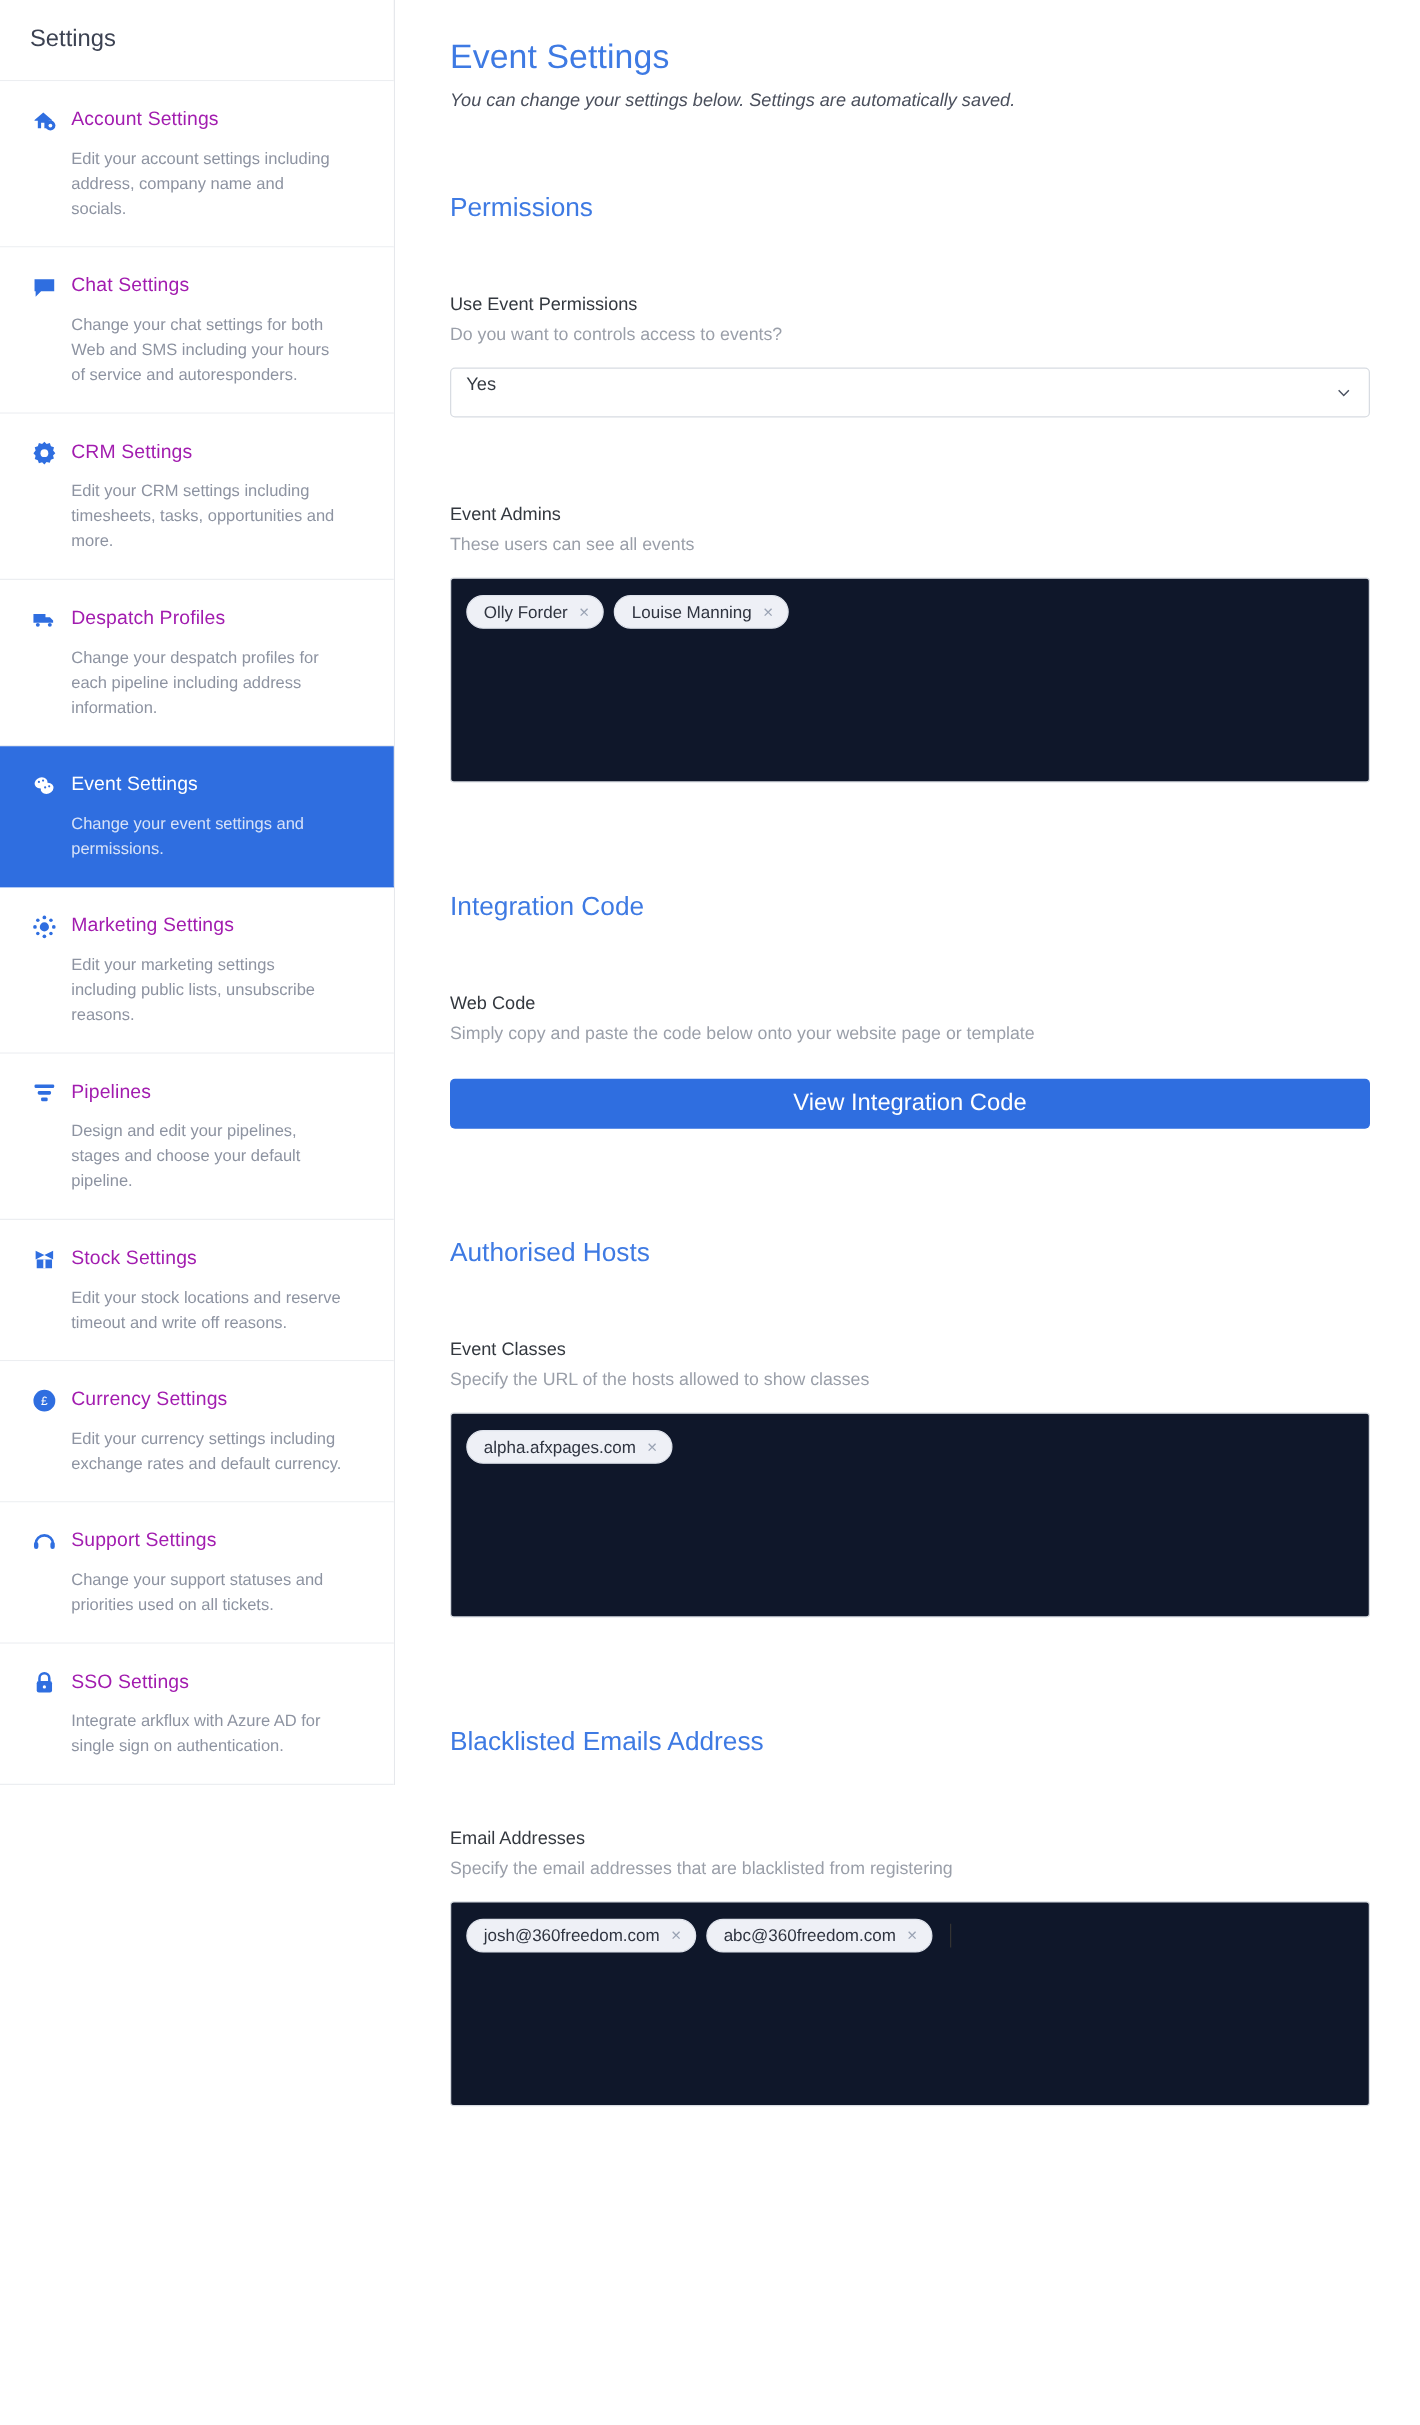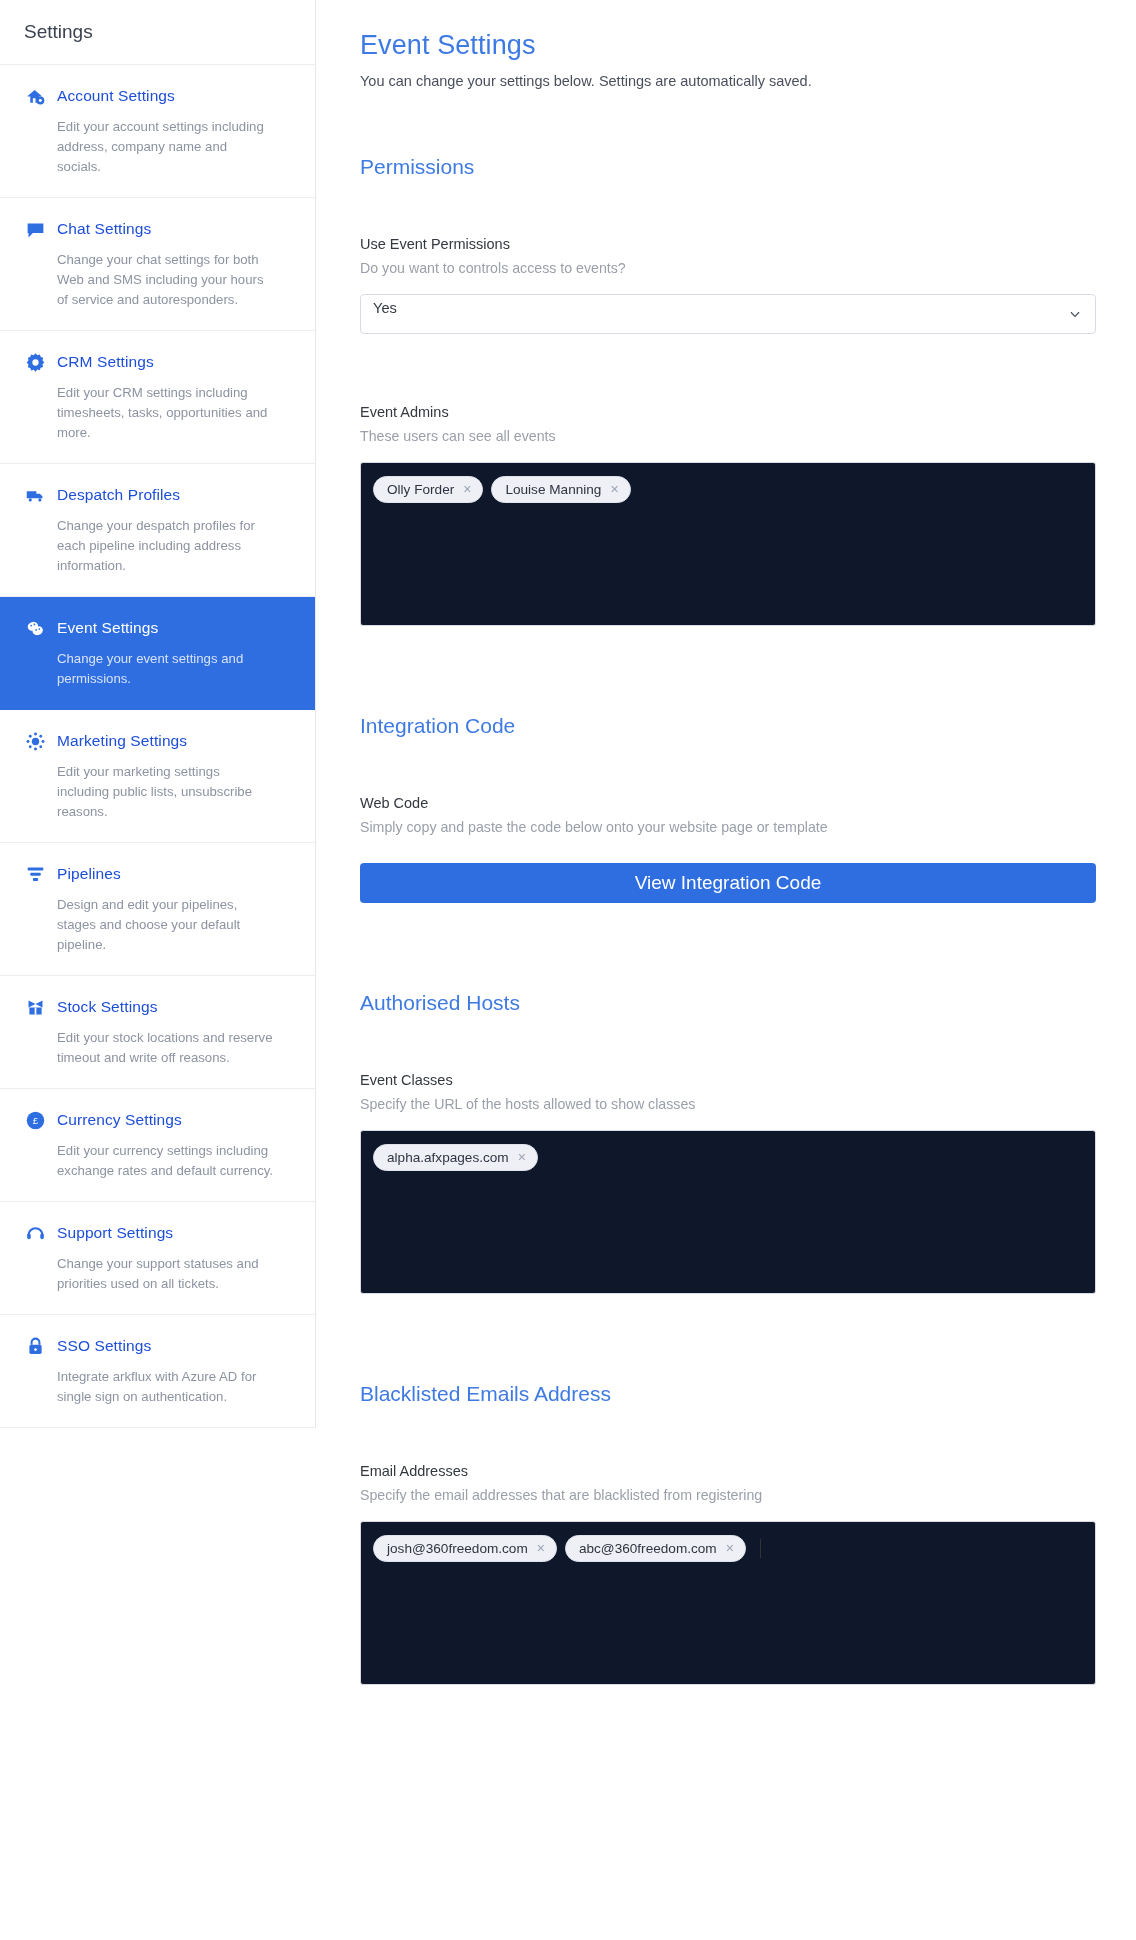--- a/index.html
+++ b/index.html
@@ -39,21 +39,21 @@
   .nav-item.active { background: #2f6ee0; border-bottom-color: #2f6ee0; }
   .nav-head { display: flex; align-items: center; gap: 11px; }
   .nav-icon {
     width: 22px; height: 22px;
     flex: 0 0 22px;
     display: flex; align-items: center; justify-content: center;
   }
   .nav-icon svg { display: block; }
   .nav-label {
     font-size: 15.5px;
-    color: #1d4ed8;
+    color: #a21caf;
     letter-spacing: .1px;
   }
   .nav-item.active .nav-label { color: #ffffff; }
   .nav-desc {
     font-size: 13.2px;
     line-height: 20px;
     color: #8d93a1;
     margin-top: 10px;
     padding-left: 33px;
     max-width: 250px;
@@ -70,20 +70,21 @@
     font-size: 27px;
     color: #3e7ae3;
     font-weight: 400;
     letter-spacing: .1px;
     margin-bottom: 12px;
   }
   .page-sub {
     font-size: 14.5px;
     color: #4a4f5c;
     margin-bottom: 66px;
+    font-style: italic;
   }
   .section-title {
     font-size: 21px;
     color: #3e7ae3;
     font-weight: 400;
     margin-bottom: 57px;
   }
   .field { margin-bottom: 0; }
   .field-label {
     font-size: 14.5px;

